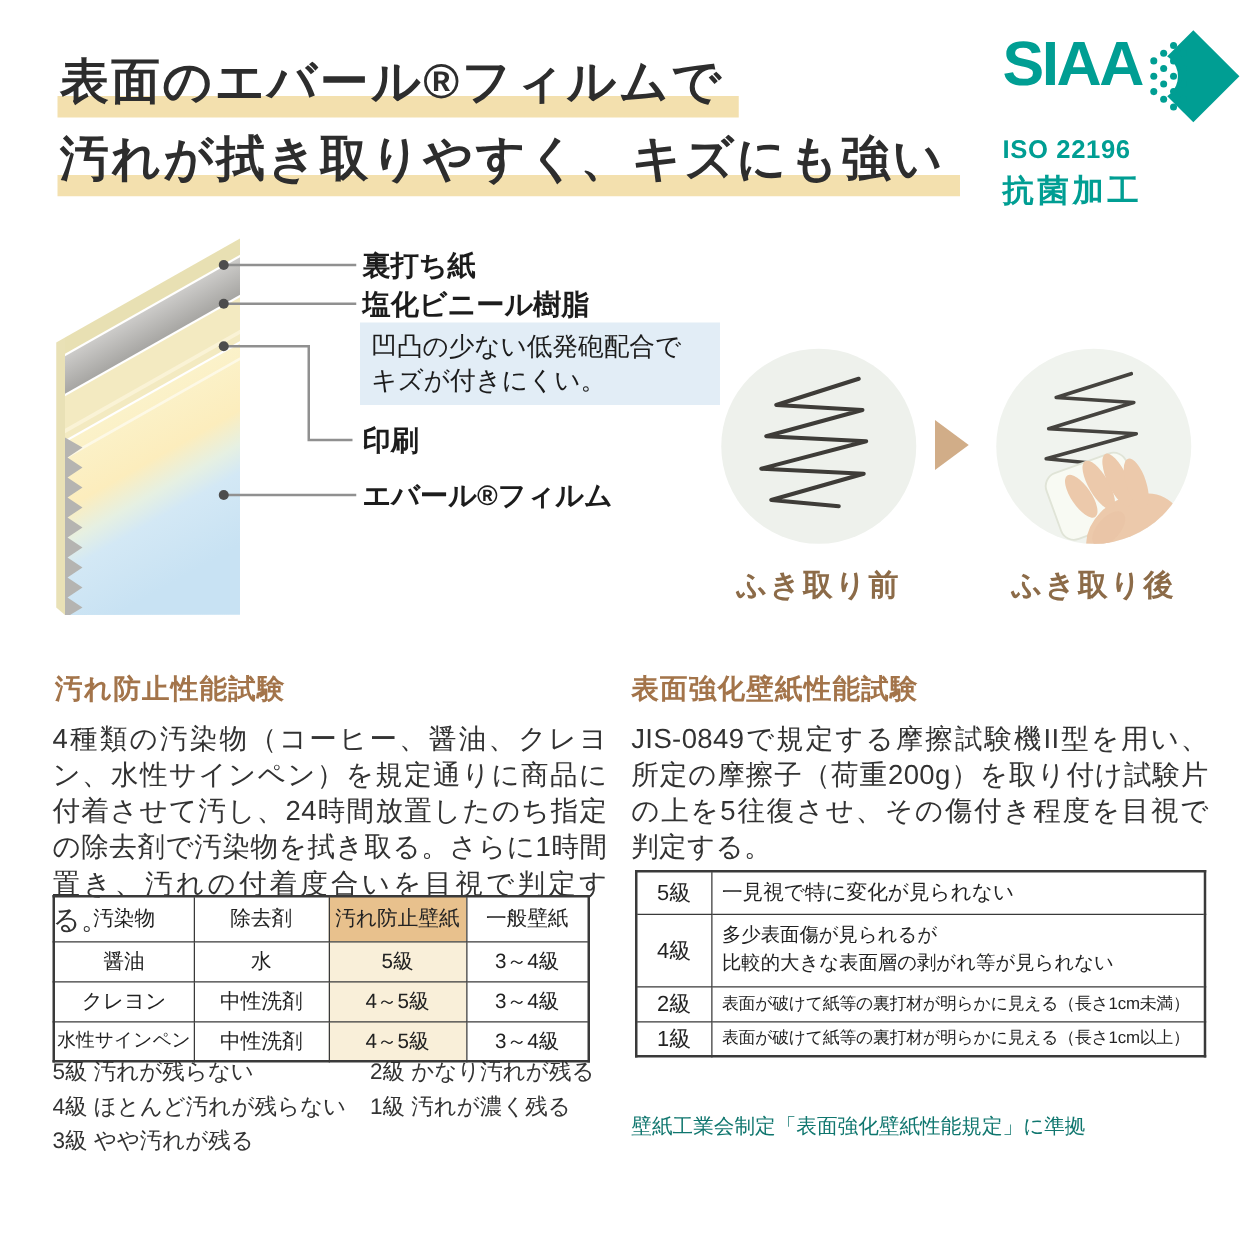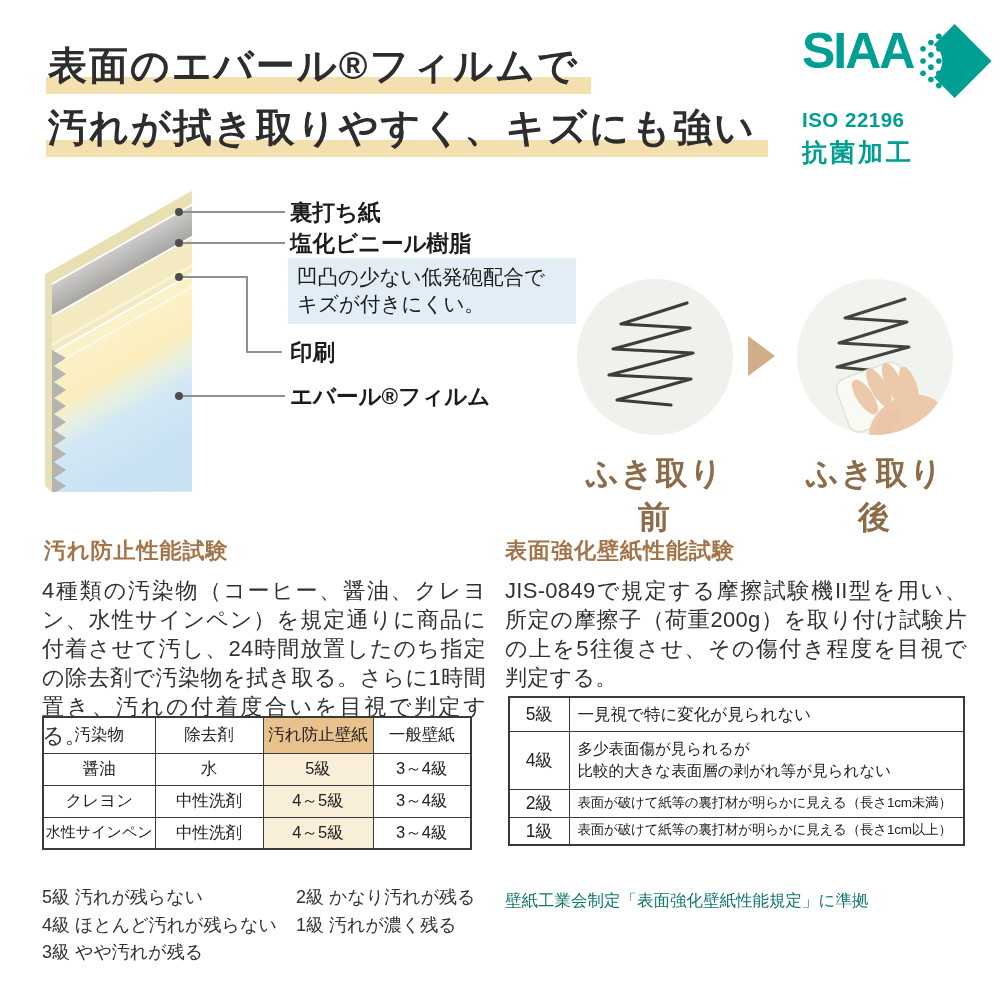--- a/index.html
+++ b/index.html
@@ -33,41 +33,41 @@
   .stain-table table{width:428px;table-layout:fixed;}
   .stain-table td,.stain-table th{border:1.6px solid #3a3a3a;text-align:center;
     font-size:16.5px;font-weight:400;color:#222;padding:0;}
   .stain-table thead th{height:36px;}
   .stain-table tbody td{height:32px;}
   .stain-table table{border:2.5px solid #3a3a3a;}
   .stain-table .hl-col-head{background:#e8c18d;}
   .stain-table .hl-col{background:#f9efd9;}
 
   
-  .legend{left:42px;top:884px;display:flex;}
+  .legend{left:42px;top:844px;display:flex;}
   .legend .col{font-size:18px;line-height:27.5px;color:#333;}
   .legend .col1{width:254px;}
 
   
   .reinf-table{left:508px;top:696px;}
   .reinf-table table{width:457px;table-layout:fixed;border:2.5px solid #3a3a3a;}
   .reinf-table td{border:1.6px solid #3a3a3a;color:#222;}
   .reinf-table .grade{width:60px;text-align:center;font-size:17.5px;}
   .reinf-table .desc{padding:2px 8px;font-size:16.5px;white-space:pre-line;line-height:1.4;}
   .reinf-table tr.r1 td{height:34px;}
   .reinf-table tr.r2 td{height:58px;}
   .reinf-table tr.r2 .desc{font-size:15.5px;}
   .reinf-table tr.r3 td{height:32px;}
   .reinf-table tr.r4 td,.reinf-table tr.r5 td{height:28px;}
   .reinf-table tr.r4 .desc,.reinf-table tr.r5 .desc{font-size:13.5px;white-space:nowrap;letter-spacing:-0.2px;}
 
   .note{left:505px;top:890px;font-size:16.5px;color:#0f766e;}
 
   
-  .wipe-label{top:452px;width:160px;text-align:center;font-size:32px;font-weight:700;
+  .wipe-label{top:452px;width:160px;text-align:center;font-size:24px;font-weight:700;
     color:#8c6b48;letter-spacing:2px;}
 </style>
 </head>
 <body>
 
 <div id="page">
 
   <div class="abs headline">
     <div><span class="hl-line">表面のエバール®フィルムで</span></div>
     <div><span class="hl-line hl-line2">汚れが拭き取りやすく、キズにも強い</span></div>

